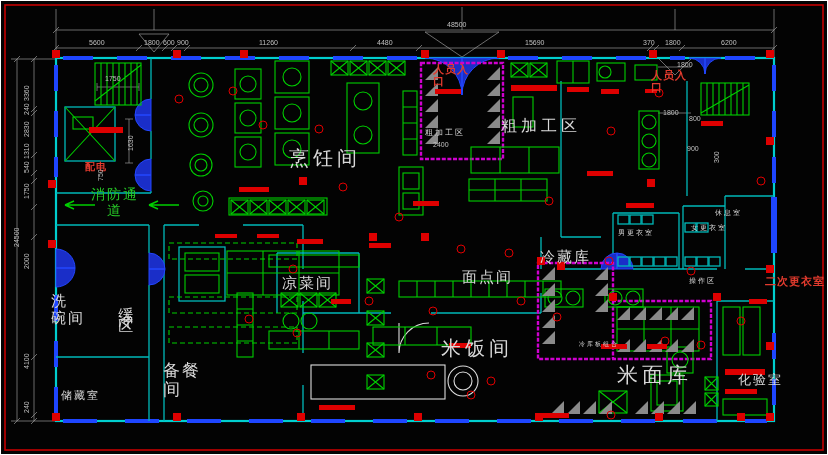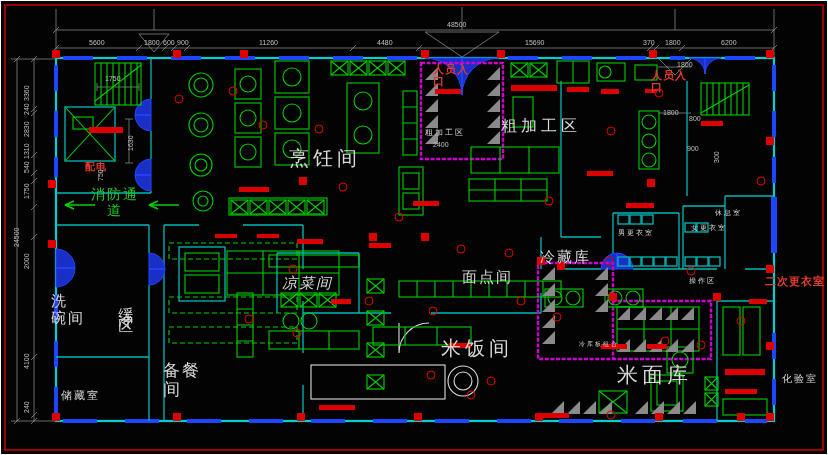--- a/index.html
+++ b/index.html
@@ -381,32 +381,32 @@
           <circle cx="470" cy="394" r="4" class="rdl"></circle>
           <circle cx="610" cy="414" r="4" class="rdl"></circle>
           <circle cx="690" cy="270" r="4" class="rdl"></circle>
           <circle cx="292" cy="268" r="4" class="rdl"></circle>
         </g>
 </svg>
 
 <div id="labels">
         <div class="lbl big " style="left: 288px; top: 146px; font-size: 20px;">烹饪间</div>
         <div class="lbl big " style="left: 500px; top: 116px; font-size: 16px;">粗加工区</div>
-        <div class="lbl  " style="left: 281px; top: 274px; font-size: 15px; font-style: italic;">凉菜间</div>
+        <div class="lbl  " style="left: 281px; top: 274px; font-size: 15px;">凉菜间</div>
         <div class="lbl  " style="left: 461px; top: 268px; font-size: 15px;">面点间</div>
         <div class="lbl big " style="left: 440px; top: 336px; font-size: 20px;">米饭间</div>
         <div class="lbl  " style="left: 539px; top: 248px; font-size: 15px;">冷藏库</div>
         <div class="lbl big " style="left: 616px; top: 362px; font-size: 21px;">米面库</div>
         <div class="lbl  " style="left: 50px; top: 292px; font-size: 15px;">洗
 碗间</div>
         <div class="lbl v " style="left: 116px; top: 294px; font-size: 15px;">缓冲区</div>
         <div class="lbl  " style="left: 162px; top: 360px; font-size: 17px;">备餐
 间</div>
         <div class="lbl  " style="left: 60px; top: 388px; font-size: 11px;">储藏室</div>
-        <div class="lbl  " style="left: 737px; top: 372px; font-size: 10px; margin-left: 44px;">化验室</div>
+        <div class="lbl  " style="left: 737px; top: 372px; font-size: 13px;">化验室</div>
         <div class="lbl  " style="left: 424px; top: 128px; font-size: 8px;">粗加工区</div>
         <div class="lbl  " style="left: 617px; top: 228px; font-size: 7px;">男更衣室</div>
         <div class="lbl  " style="left: 690px; top: 223px; font-size: 7px;">女更衣室</div>
         <div class="lbl  " style="left: 714px; top: 208px; font-size: 7px;">休息室</div>
         <div class="lbl  " style="left: 688px; top: 276px; font-size: 7px;">操作区</div>
         <div class="lbl  " style="left: 578px; top: 340px; font-size: 6px;">冷库板组合</div>
         <div class="lbl  red" style="left: 432px; top: 62px; font-size: 11px;">人员入
 口</div>
         <div class="lbl  red" style="left: 650px; top: 68px; font-size: 11px;">人员入
 口</div>

